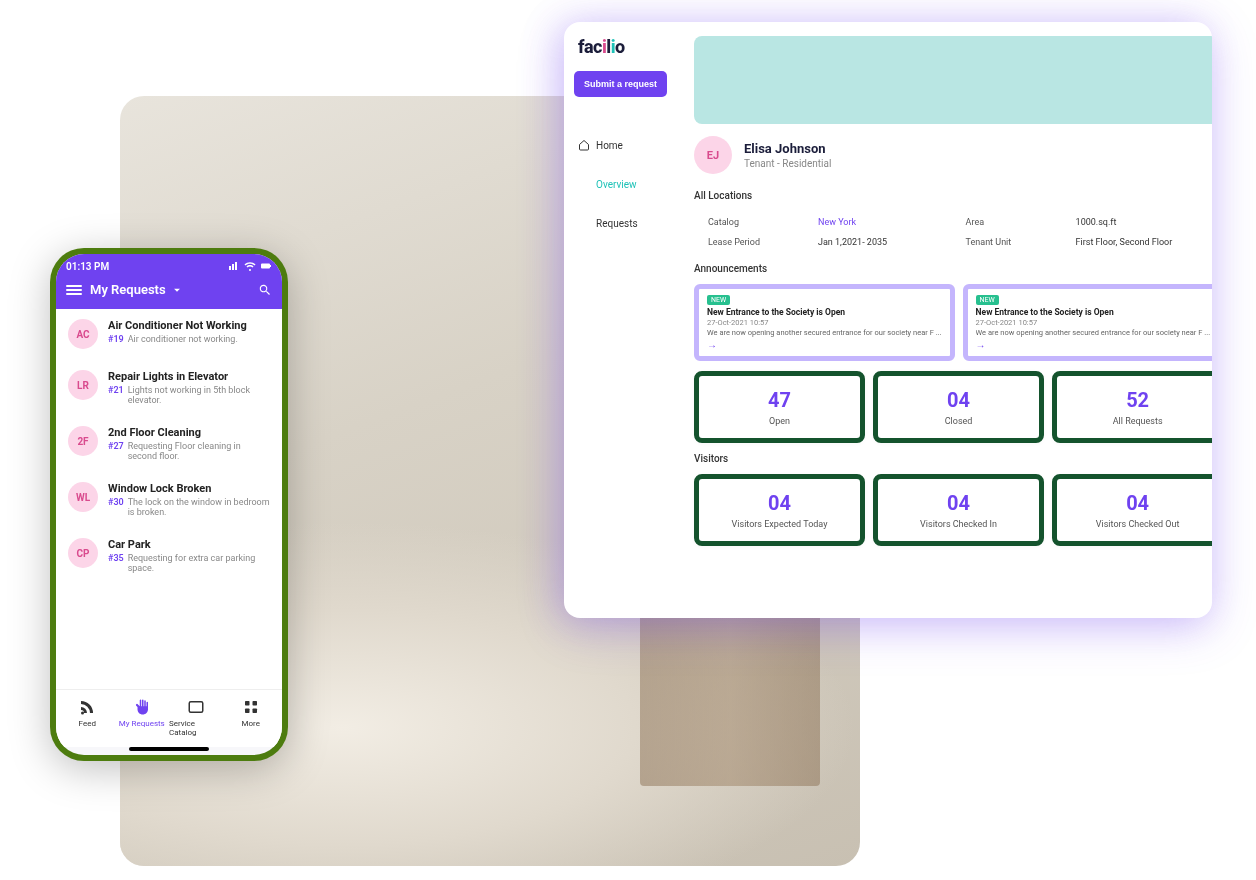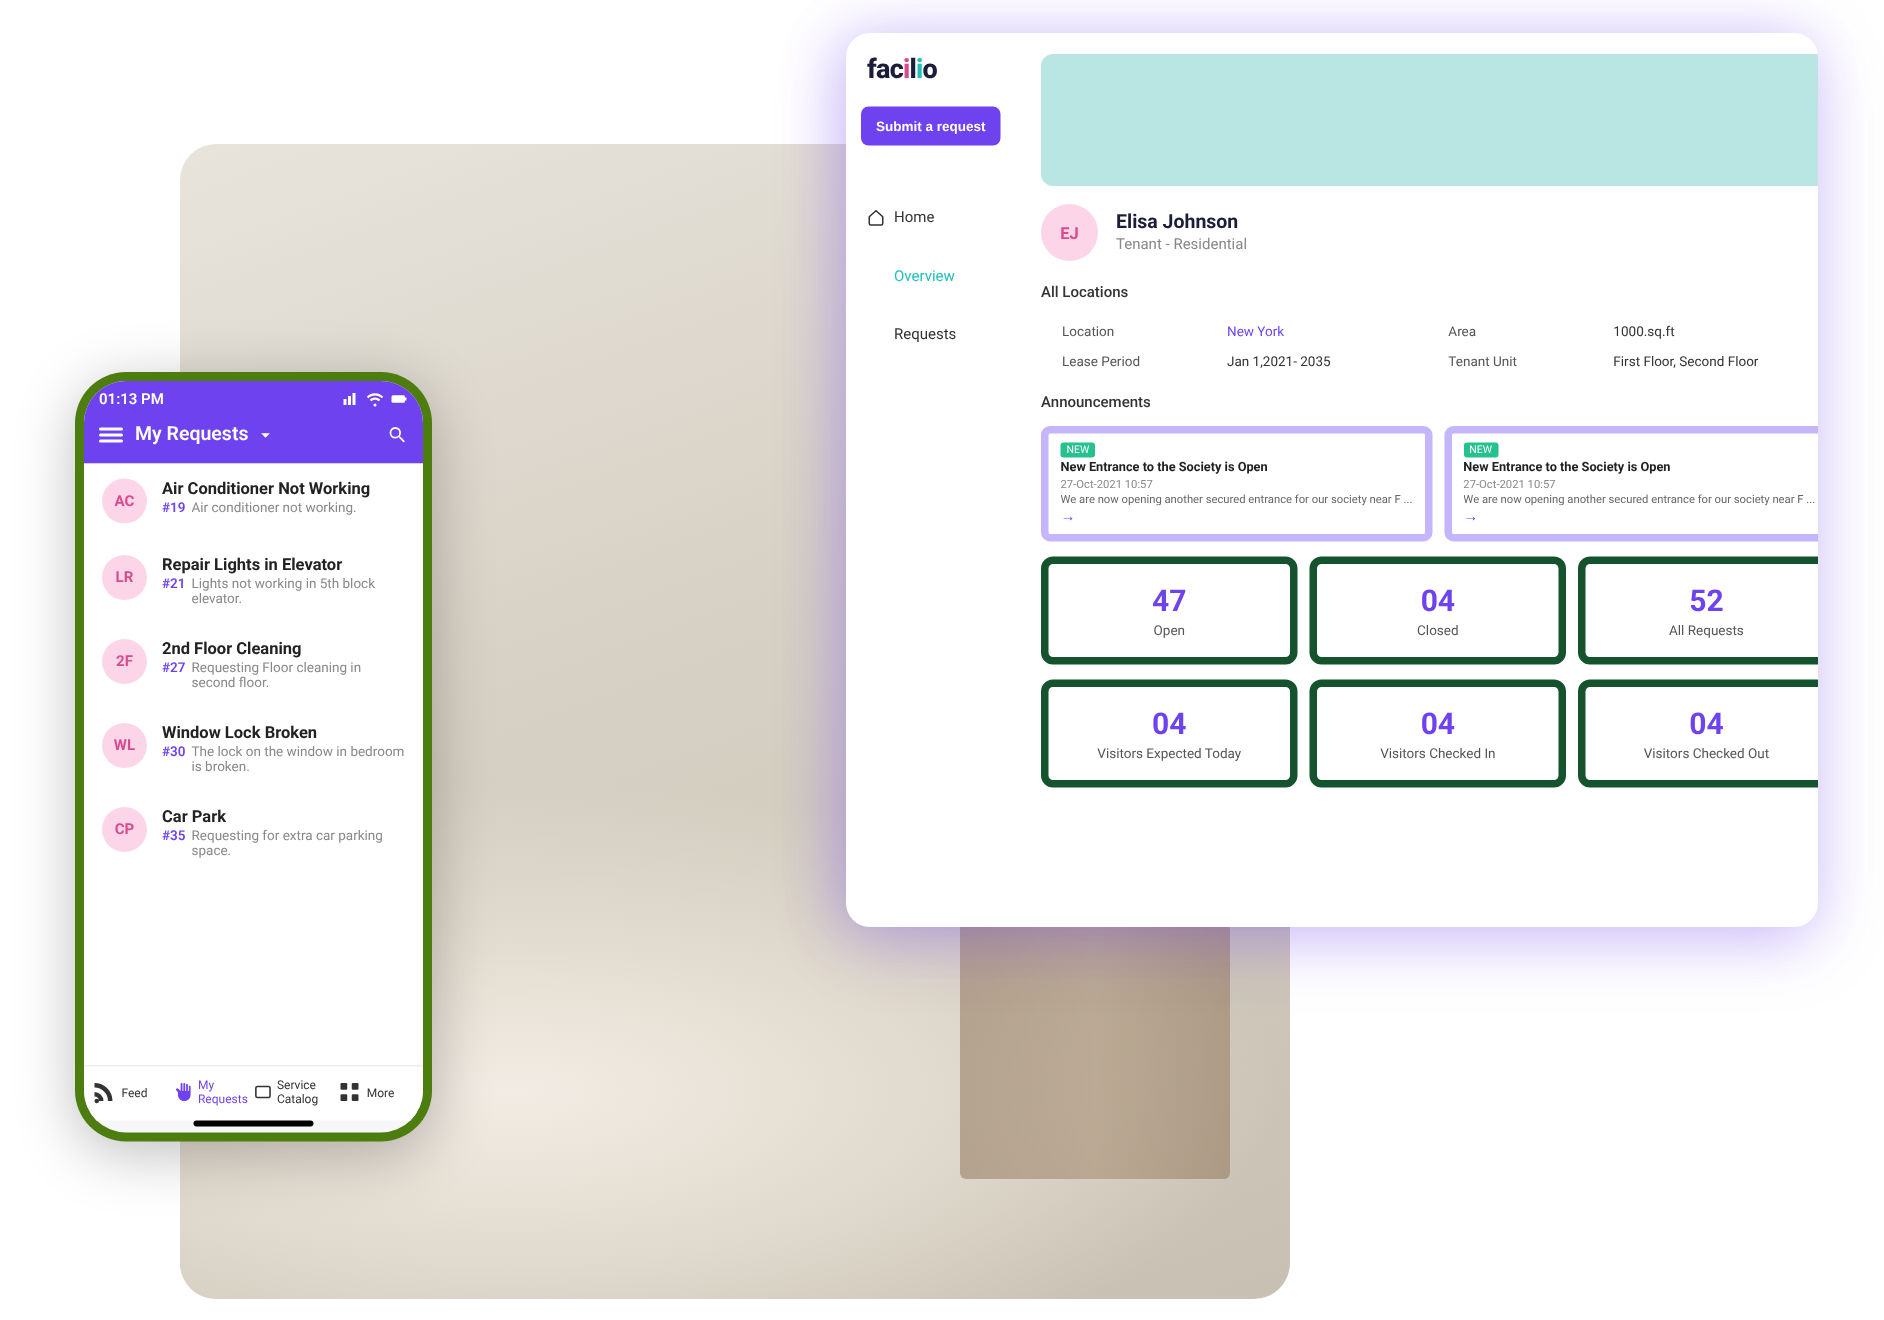--- a/index.html
+++ b/index.html
@@ -101,21 +101,21 @@
 .req-desc .num { color: #6f42f0; font-weight:600;}
 .phone-tabbar {
   background: #fff;
   border-top: 1px solid #eee;
   display: flex;
   padding: 8px 4px 10px 4px;
 }
 .tab-item {
   flex: 1;
   display: flex;
-  flex-direction: row;
+  flex-direction: column;
   align-items: center;
   gap: 3px;
   font-size: 8px;
   color: #333;
 }
 .tab-item.active { color: #6f42f0; }
 .tab-item svg { width: 18px; height: 18px; }
 .home-indicator {
   height: 4px; width: 80px; background: #000;
   border-radius: 2px;
@@ -365,21 +365,21 @@
     <div class="d-banner"></div>
     <div class="d-profile">
       <div class="d-avatar">EJ</div>
       <div>
         <div class="d-profile-name">Elisa Johnson</div>
         <div class="d-profile-sub">Tenant - Residential</div>
       </div>
     </div>
     <div class="d-section-title">All Locations</div>
     <div class="d-info-grid">
-      <div class="lbl">Location</div>
+      <div class="lbl">Catalog</div>
       <div class="val link">New York</div>
       <div class="lbl">Area</div>
       <div class="val">1000.sq.ft</div>
       <div class="lbl">Lease Period</div>
       <div class="val">Jan 1,2021- 2035</div>
       <div class="lbl">Tenant Unit</div>
       <div class="val">First Floor, Second Floor</div>
     </div>
     <div class="d-section-title">Announcements</div>
     <div class="d-ann-row">
@@ -405,20 +405,21 @@
       </div>
       <div class="d-stat-card">
         <div class="d-stat-num">04</div>
         <div class="d-stat-lbl">Closed</div>
       </div>
       <div class="d-stat-card">
         <div class="d-stat-num">52</div>
         <div class="d-stat-lbl">All Requests</div>
       </div>
     </div>
+    <div class="d-section-title">Visitors</div>
     <div class="d-stats-row">
       <div class="d-stat-card">
         <div class="d-stat-num">04</div>
         <div class="d-stat-lbl">Visitors Expected Today</div>
       </div>
       <div class="d-stat-card">
         <div class="d-stat-num">04</div>
         <div class="d-stat-lbl">Visitors Checked In</div>
       </div>
       <div class="d-stat-card">

